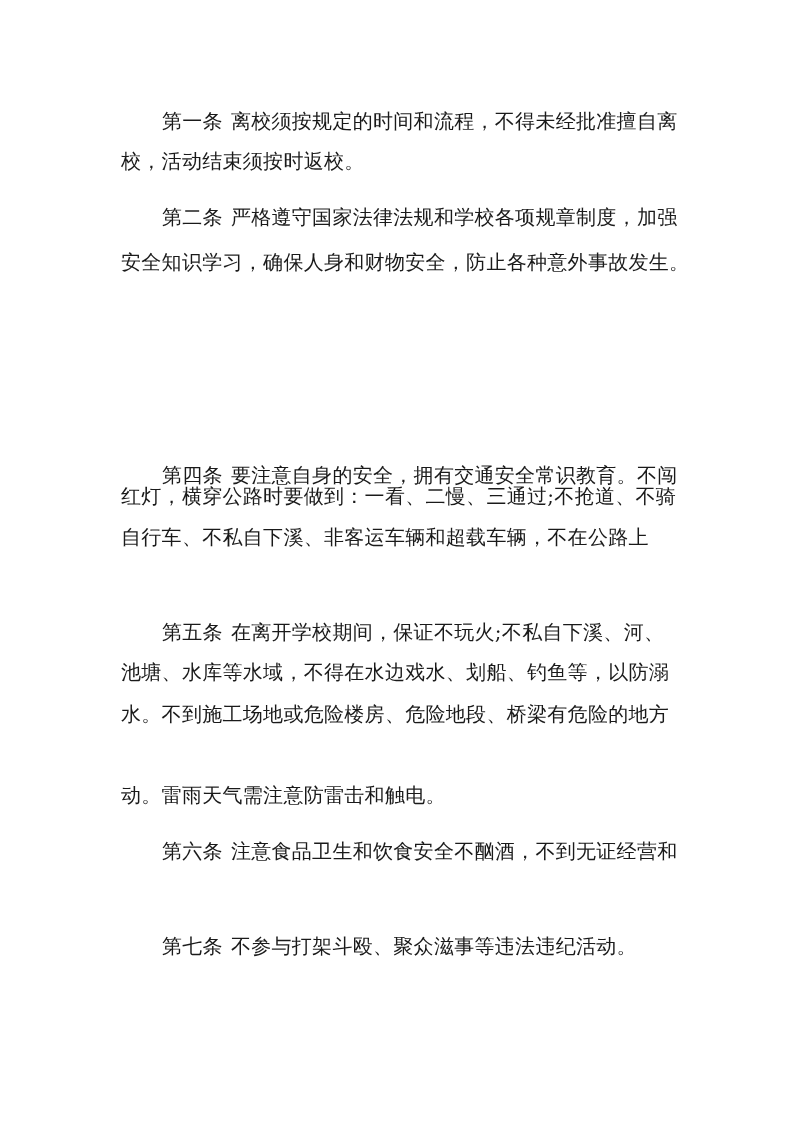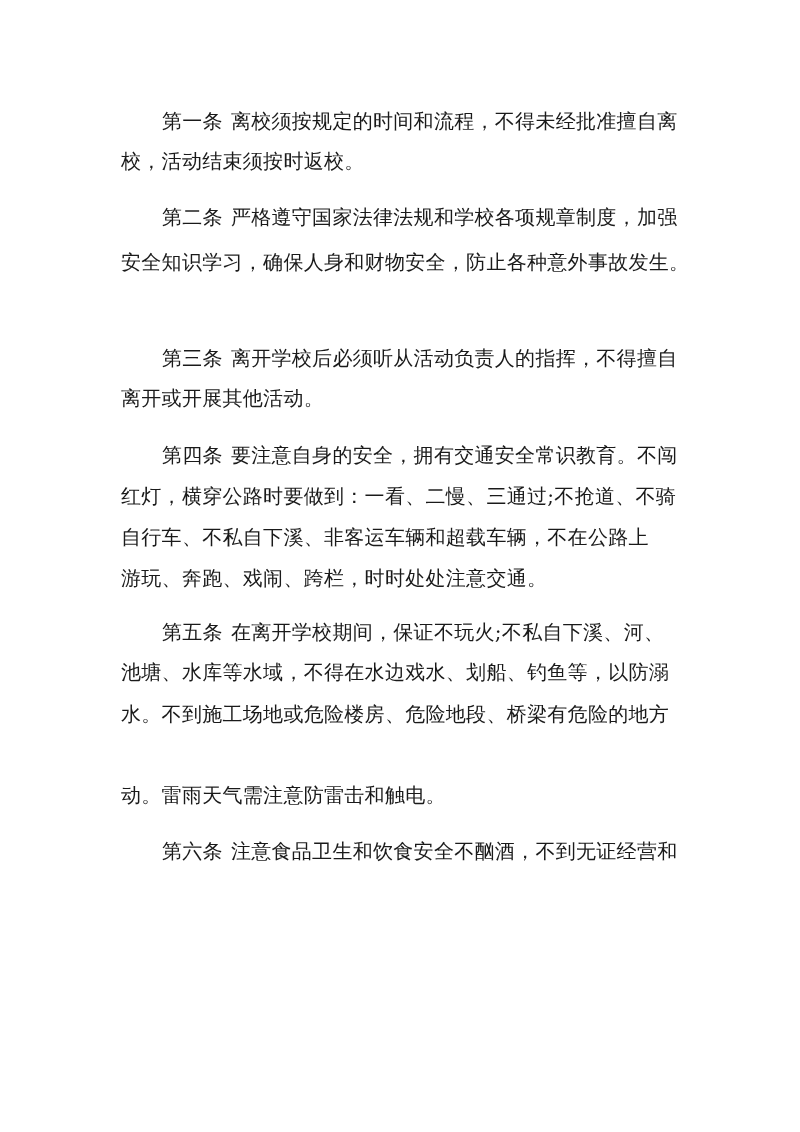--- a/index.html
+++ b/index.html
@@ -42,29 +42,27 @@
 <body>
 
 <div class="page">
 
   <div class="line first" style="top:106px"><span class="article-no">第一条</span><span>离校须按规定的时间和流程，不得未经批准擅自离</span></div>
   <div class="line" style="top:146px">校，活动结束须按时返校。</div>
 
   <div class="line first" style="top:202px"><span class="article-no">第二条</span><span>严格遵守国家法律法规和学校各项规章制度，加强</span></div>
   <div class="line" style="top:247px">安全知识学习，确保人身和财物安全，防止各种意外事故发生。</div>
 
-  <div class="line first" style="top:343px"><span class="article-no">第三条</span><span>离开学校后必须听从活动负责人的指挥，不得擅自</span></div>
-  <div class="line" style="top:383px">离开或开展其他活动。</div>
 
-  <div class="line first" style="top:440px"><span class="article-no">第四条</span><span>要注意自身的安全，拥有交通安全常识教育。不闯</span></div>
+  <div class="line first" style="top:460px"><span class="article-no">第四条</span><span>要注意自身的安全，拥有交通安全常识教育。不闯</span></div>
   <div class="line" style="top:481px">红灯，横穿公路时要做到：一看、二慢、三通过;不抢道、不骑</div>
   <div class="line" style="top:522px">自行车、不私自下溪、非客运车辆和超载车辆，不在公路上</div>
-  <div class="line" style="top:563px">游玩、奔跑、戏闹、跨栏，时时处处注意交通。</div>
 
   <div class="line first" style="top:617px"><span class="article-no">第五条</span><span>在离开学校期间，保证不玩火;不私自下溪、河、</span></div>
   <div class="line" style="top:657px">池塘、水库等水域，不得在水边戏水、划船、钓鱼等，以防溺</div>
   <div class="line" style="top:699px">水。不到施工场地或危险楼房、危险地段、桥梁有危险的地方</div>
   <div class="line" style="top:780px">动。雷雨天气需注意防雷击和触电。</div>
 
   <div class="line first" style="top:836px"><span class="article-no">第六条</span><span>注意食品卫生和饮食安全不酗酒，不到无证经营和</span></div>
 
+  <div class="line first" style="top:931px"><span class="article-no">第七条</span><span>不参与打架斗殴、聚众滋事等违法违纪活动。</span></div>
 
 </div>
 
 </body></html>

